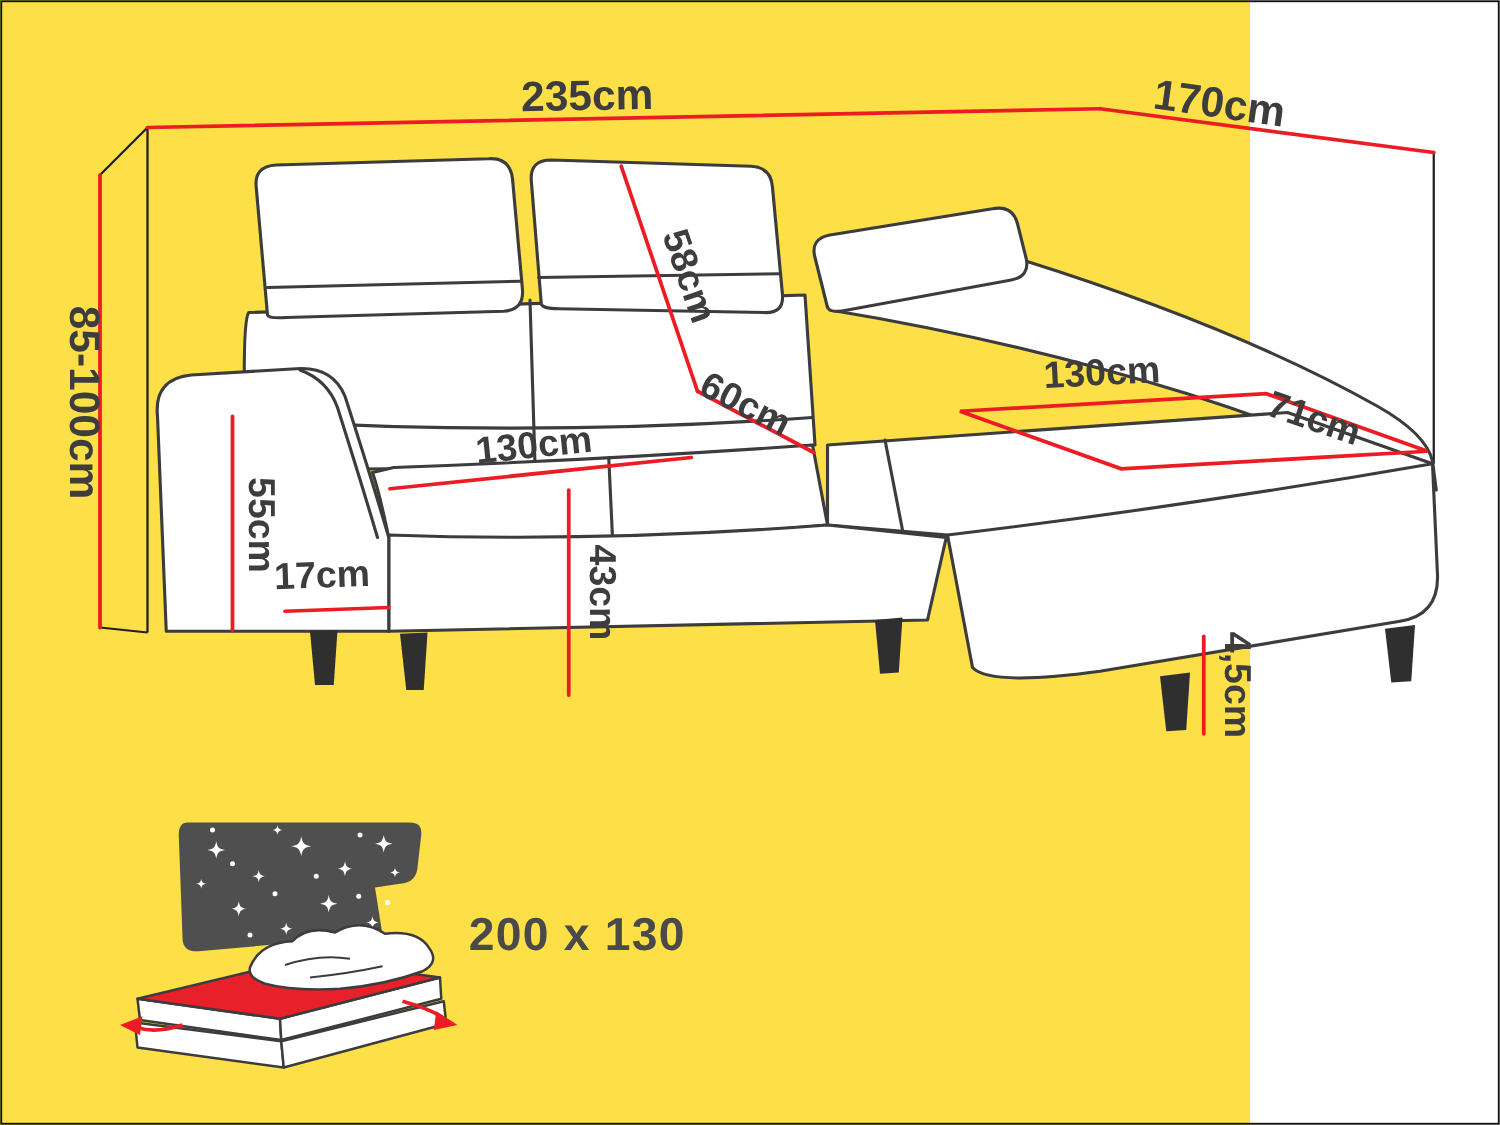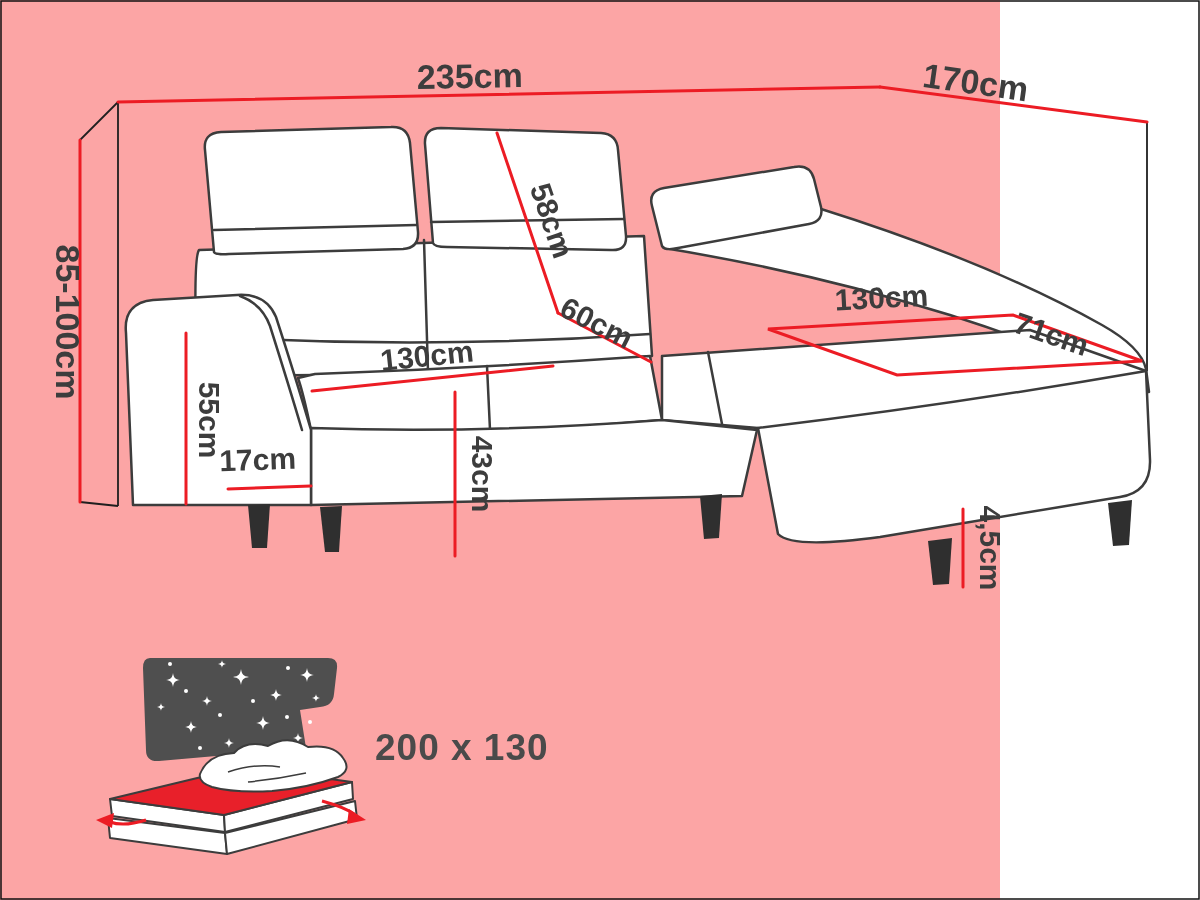--- a/index.html
+++ b/index.html
@@ -1,16 +1,16 @@
 <!DOCTYPE html>
 <html><head>
 <meta charset="utf-8">
 <style>
   html,body{margin:0;padding:0;background:#ffffff;}
-  .stage{width:1000px;height:900px;position:relative;background:#fca5a5;}
+  .stage{width:1000px;height:900px;position:relative;background:#fde047;}
   svg{display:block;}
   text{font-family:"Liberation Sans","DejaVu Sans",sans-serif;fill:#3d3d3d;font-weight:700;}
   .dim-lg{font-size:34px;}
   .dim{font-size:30px;}
   .size-label{font-size:37px;fill:#4a4a4a;letter-spacing:1px;}
 </style>
 </head>
 <body>
 
 <div class="stage">

